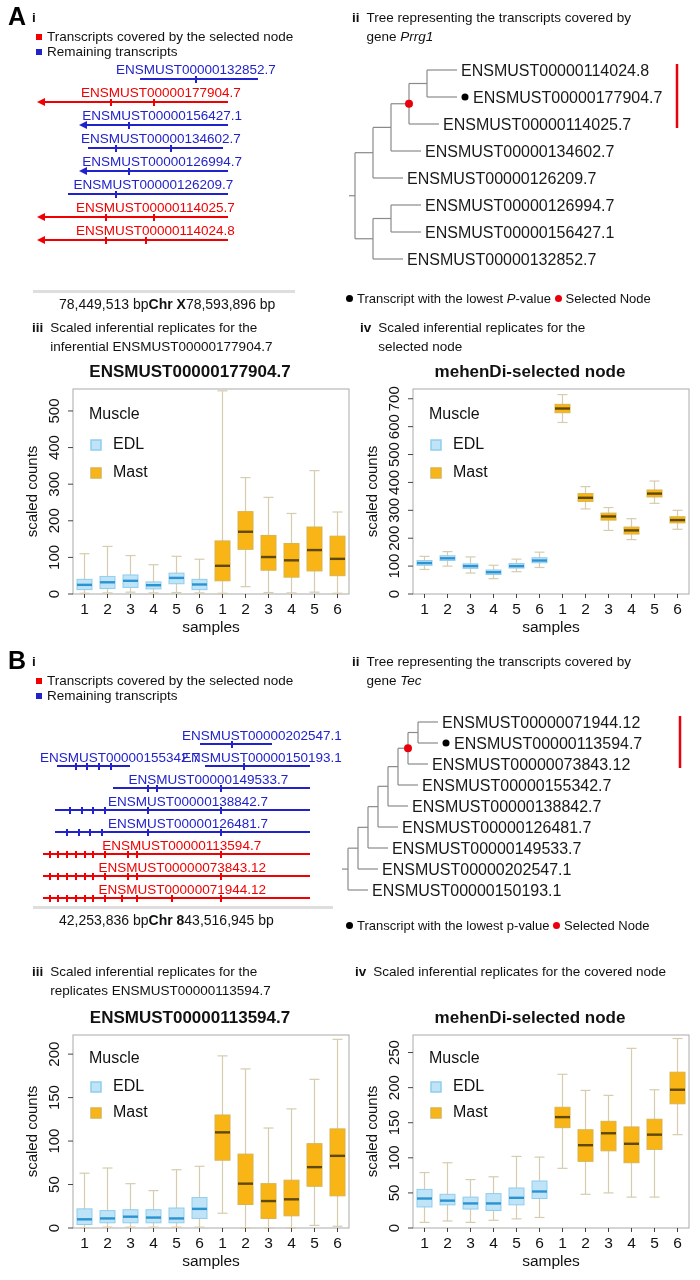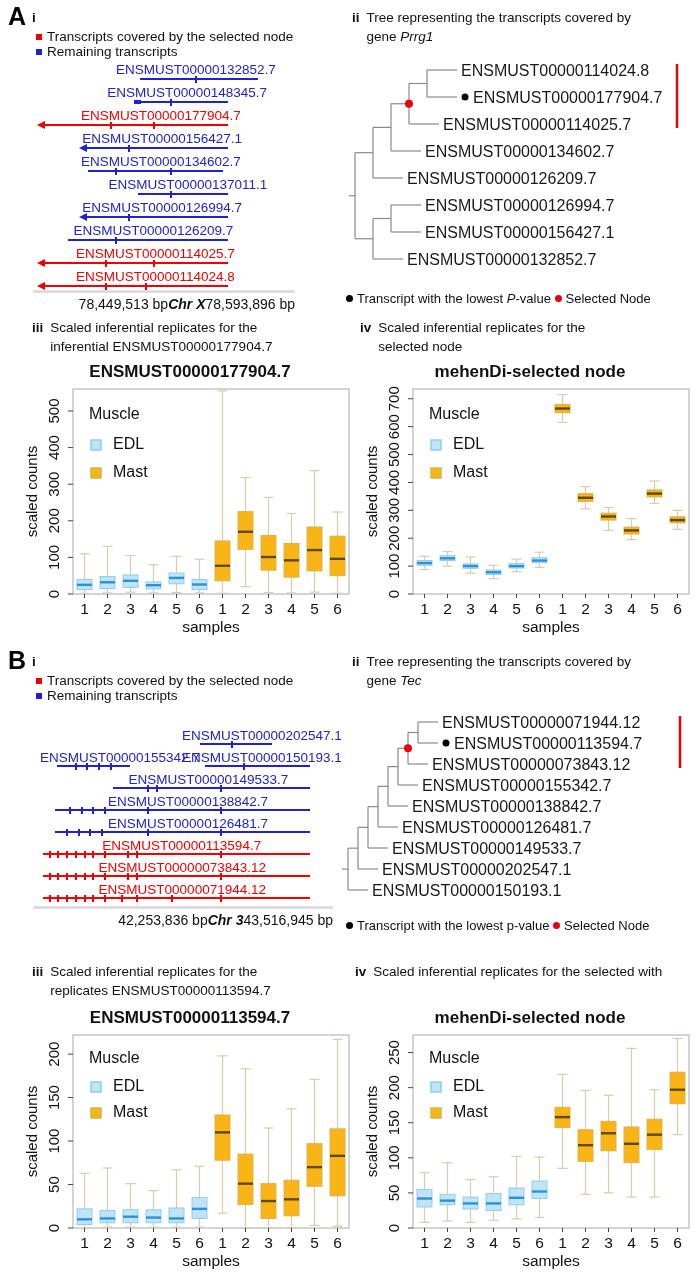--- a/index.html
+++ b/index.html
@@ -13,22 +13,22 @@
   .sq{width:6px;height:6px;flex:none;}
   .tracks{position:absolute;}
   .track-row{position:relative;}
   .track-label{position:absolute;top:0;font-size:13.5px;white-space:nowrap;}
   .track-line{position:absolute;height:2px;}
   .exon-tick{position:absolute;width:2px;}
   .arrow-left{position:absolute;width:0;height:0;border-top:4px solid transparent;border-bottom:4px solid transparent;}
   .sq-marker{position:absolute;height:4px;width:7px;}
   .coords{position:absolute;font-size:14px;color:#111;}
   .coords-bar{height:3px;background:#dedede;margin-bottom:3px;}
-  .coords-row{display:flex;justify-content:flex-end;align-items:baseline;}
-  .coords .bold{font-weight:bold;font-style:italic;}
+  .coords-row{display:flex;justify-content:flex-start;align-items:baseline;margin-left:26px;}
+  .coords .bold{font-weight:bold;}
   .tree-legend{position:absolute;font-size:13px;color:#111;white-space:nowrap;}
   .dot{display:inline-block;width:7px;height:7px;border-radius:50%;vertical-align:middle;margin:0 4px 2px 0;}
   .chart{position:absolute;}
   .chart-title{font-size:17px;font-weight:bold;text-align:center;color:#111;margin-bottom:2px;}
   svg{display:block;}
 </style>
 </head>
 <body>
 
 <div id="fig">
@@ -50,48 +50,37 @@
     </div>
   </div>
 
   <div class="tracks" id="tracksA" style="left:40px;top:62px;width:250px;height:230px">
       <div class="track-row" style="height: 23px;">
         <div class="track-line" style="left: 100px; width: 117.5px; top: 16px; background: rgb(34, 34, 204);"></div>
         <div class="exon-tick" style="left: 155px; top: 13.5px; height: 7px; background: rgb(34, 34, 204);"></div>
         <span class="track-label" style="color: rgb(34, 34, 204); left: 76px;">ENSMUST00000132852.7</span>
       </div>
       <div class="track-row" style="height: 23px;">
-        <div class="track-line" style="left: 95px; width: 92.5px; top: 16px; background: rgb(34, 34, 204);"></div>
-        <div class="exon-tick" style="left: 130px; top: 13.5px; height: 7px; background: rgb(34, 34, 204);"></div>
-        <div class="sq-marker" style="left: 94px; top: 15px; background: rgb(34, 34, 204);"></div>
-        <span class="track-label" style="color: rgb(34, 34, 204); left: 67.25px;">ENSMUST00000148345.7</span>
-      </div>
-      <div class="track-row" style="height: 23px;">
         <div class="track-line" style="left: 2.5px; width: 185px; top: 16px; background: rgb(240, 0, 0);"></div>
         <div class="exon-tick" style="left: 70px; top: 13.5px; height: 7px; background: rgb(240, 0, 0);"></div>
         <div class="exon-tick" style="left: 112.5px; top: 13.5px; height: 7px; background: rgb(240, 0, 0);"></div>
         <div class="arrow-left" style="left: -3.5px; top: 13px; border-right: 8px solid rgb(240, 0, 0);"></div>
         <span class="track-label" style="color: rgb(240, 0, 0); left: 41px;">ENSMUST00000177904.7</span>
       </div>
       <div class="track-row" style="height: 23px;">
         <div class="track-line" style="left: 45px; width: 142.5px; top: 16px; background: rgb(34, 34, 204);"></div>
         <div class="exon-tick" style="left: 87.5px; top: 13.5px; height: 7px; background: rgb(34, 34, 204);"></div>
         <div class="arrow-left" style="left: 39px; top: 13px; border-right: 8px solid rgb(34, 34, 204);"></div>
         <span class="track-label" style="color: rgb(34, 34, 204); left: 42.25px;">ENSMUST00000156427.1</span>
       </div>
       <div class="track-row" style="height: 23px;">
         <div class="track-line" style="left: 47.5px; width: 135px; top: 16px; background: rgb(34, 34, 204);"></div>
         <div class="exon-tick" style="left: 75px; top: 13.5px; height: 7px; background: rgb(34, 34, 204);"></div>
         <div class="exon-tick" style="left: 130px; top: 13.5px; height: 7px; background: rgb(34, 34, 204);"></div>
         <span class="track-label" style="color: rgb(34, 34, 204); left: 41px;">ENSMUST00000134602.7</span>
-      </div>
-      <div class="track-row" style="height: 23px;">
-        <div class="track-line" style="left: 97.5px; width: 90px; top: 16px; background: rgb(34, 34, 204);"></div>
-        <div class="exon-tick" style="left: 130px; top: 13.5px; height: 7px; background: rgb(34, 34, 204);"></div>
-        <span class="track-label" style="color: rgb(34, 34, 204); left: 68.5px;">ENSMUST00000137011.1</span>
       </div>
       <div class="track-row" style="height: 23px;">
         <div class="track-line" style="left: 45px; width: 142.5px; top: 16px; background: rgb(34, 34, 204);"></div>
         <div class="exon-tick" style="left: 87.5px; top: 13.5px; height: 7px; background: rgb(34, 34, 204);"></div>
         <div class="arrow-left" style="left: 39px; top: 13px; border-right: 8px solid rgb(34, 34, 204);"></div>
         <span class="track-label" style="color: rgb(34, 34, 204); left: 42.25px;">ENSMUST00000126994.7</span>
       </div>
       <div class="track-row" style="height: 23px;">
         <div class="track-line" style="left: 27.5px; width: 160px; top: 16px; background: rgb(34, 34, 204);"></div>
         <div class="exon-tick" style="left: 75px; top: 13.5px; height: 7px; background: rgb(34, 34, 204);"></div>
@@ -506,21 +495,21 @@
         <div class="exon-tick" style="left: 130.5px; top: 12.5px; height: 7px; background: rgb(240, 0, 0);"></div>
         <div class="exon-tick" style="left: 179.8px; top: 12.5px; height: 7px; background: rgb(240, 0, 0);"></div>
         <span class="track-label" style="color: rgb(240, 0, 0); left: 58.6px;">ENSMUST00000071944.12</span>
       </div>
     </div>
 
   <div class="coords" style="left:33px;top:906px;width:300px">
     <div class="coords-bar"></div>
     <div class="coords-row">
       <span>42,253,836 bp</span>
-      <span class="bold">Chr 3</span>
+      <span class="bold">Chr 8</span>
       <span>43,516,945 bp</span>
     </div>
   </div>
 
   <div class="sub-heading" style="left:352px;top:652px;width:344px">
     <span class="hnum">ii</span>
     <span><span>Tree representing the transcripts covered by</span><br><span>gene</span> <span class="italic">Tec</span></span>
   </div>
 
   <svg id="treeB" style="position:absolute;left:340px;top:710px" width="360" height="202">
@@ -569,21 +558,21 @@
     <span class="dot" id="dotB-low" style="background: rgb(0, 0, 0);"></span><span>Transcript with the lowest</span> <span>p</span><span>-value</span> <span class="dot" id="dotB-sel" style="background: rgb(232, 0, 13);"></span><span>Selected Node</span>
   </div>
 
   <div class="sub-heading" style="left:32px;top:962px;width:320px">
     <span class="hnum">iii</span>
     <span><span>Scaled inferential replicates for the</span><br><span>replicates ENSMUST00000113594.7</span></span>
   </div>
 
   <div class="sub-heading" style="left:355px;top:962px;width:348px;white-space:nowrap">
     <span class="hnum">iv</span>
-    <span>Scaled inferential replicates for the selected with</span>
+    <span>Scaled inferential replicates for the covered node</span>
   </div>
 
   <div class="chart" style="left:25px;top:1008px;width:330px">
     <div class="chart-title">ENSMUST00000113594.7</div>
     <svg id="chart2" width="330" height="246">
         <rect x="48" y="5" width="276" height="193" fill="#fff" stroke="#aaaaaa" stroke-width="1"></rect>
         <line x1="43" y1="198" x2="48" y2="198" stroke="#444" stroke-width="1"></line>
         <text x="34" y="198" font-size="15" fill="#111" text-anchor="middle" transform="rotate(-90 34 198)">0</text>
         <line x1="43" y1="154.53153153153153" x2="48" y2="154.53153153153153" stroke="#444" stroke-width="1"></line>
         <text x="34" y="154.53153153153153" font-size="15" fill="#111" text-anchor="middle" transform="rotate(-90 34 154.53153153153153)">50</text>

